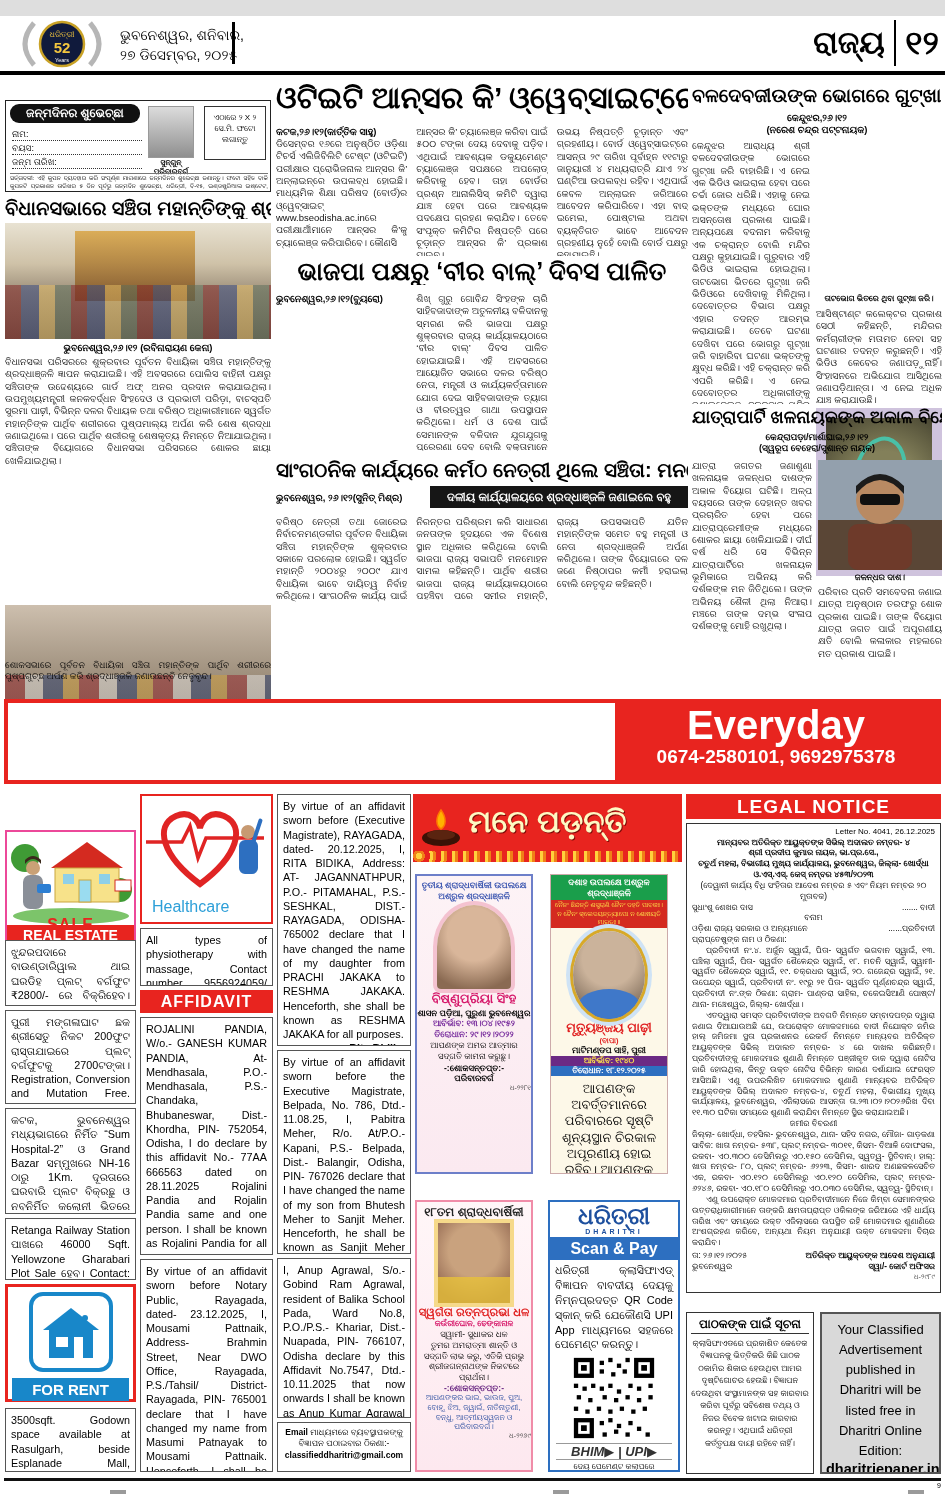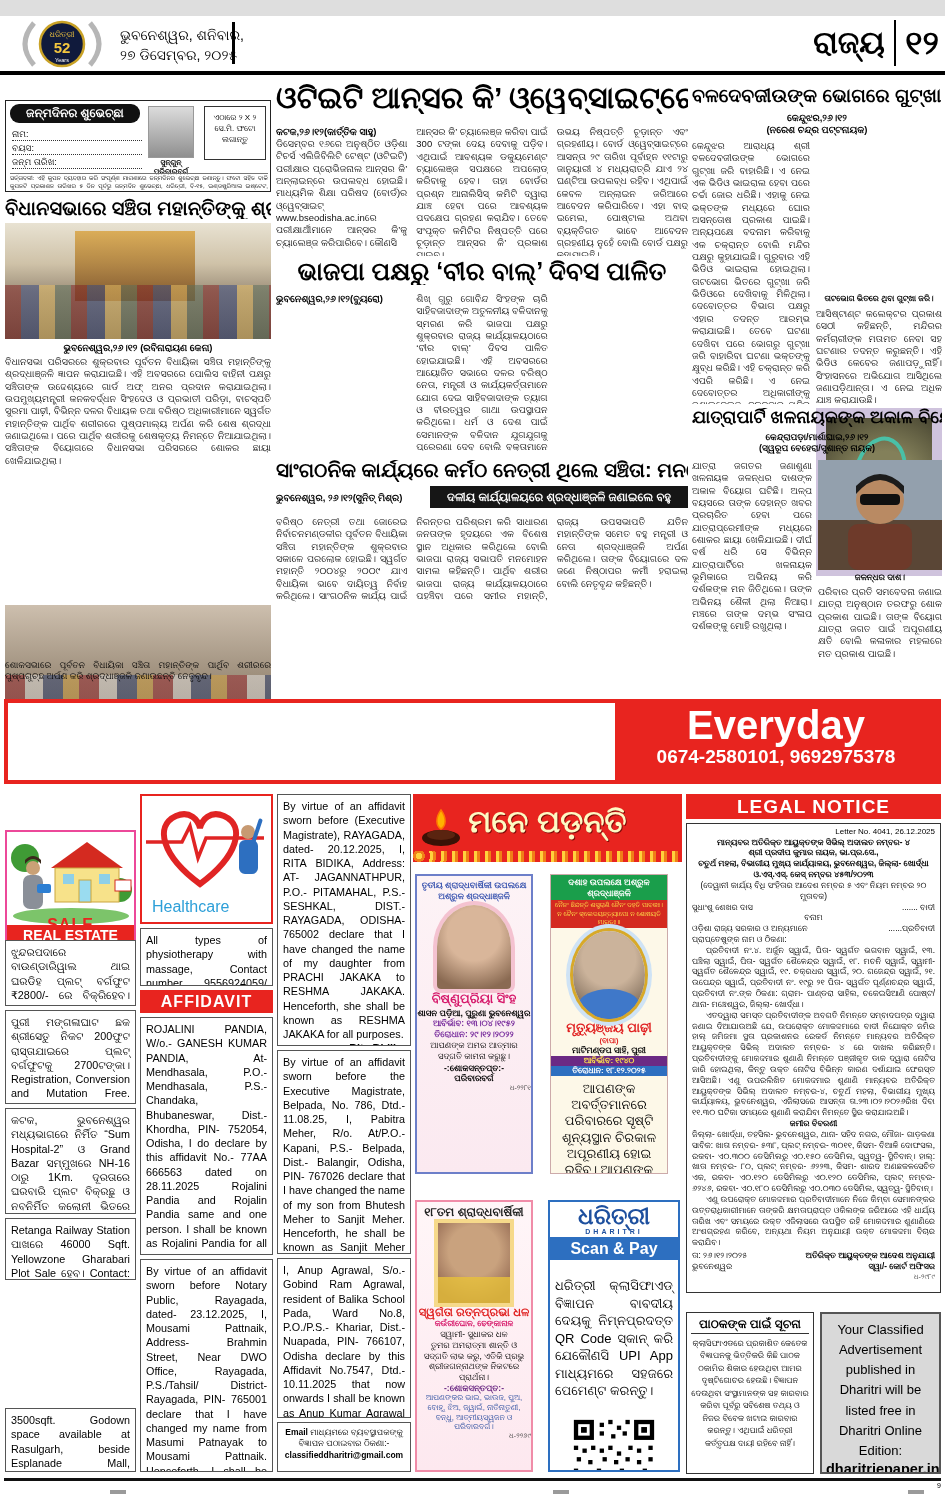--- a/index.html
+++ b/index.html
@@ -77,21 +77,21 @@
     <div class="abs" style="left:0;top:70px;width:266px;height:98px;background:repeating-linear-gradient(90deg,rgba(150,45,50,.55) 0 20px,rgba(235,235,235,.45) 20px 38px,rgba(40,60,110,.5) 38px 58px,rgba(210,160,60,.5) 58px 74px)"></div>
     <div class="abs" style="left:96px;top:96px;width:80px;height:34px;background:radial-gradient(circle,#e8c24a 0 30%,#cf7a2a 70%);border-radius:50%;opacity:.85"></div>
   </div>
   <div class="abs cap" style="left:5px;top:644px;width:266px;height:32px;font-weight:normal;font-size:9px;text-align:justify">ଶୋକସଭାରେ ପୂର୍ବତନ ବିଧାୟିକା ସଞ୍ଚିତା ମହାନ୍ତିଙ୍କ ପାର୍ଥିବ ଶରୀରରେ ପୁଷ୍ପଗୁଚ୍ଛ ଅର୍ପଣ କରି ଶ୍ରଦ୍ଧାଞ୍ଜଳି ଜଣାଉଛନ୍ତି ନେତୃବୃନ୍ଦ।</div>
 
   <div class="abs hl ctr" style="left:276px;top:66px;width:412px;font-size:30px">ଓଟିଇଟି ଆନ୍ସର କି’ ଓ୍ୱେବ୍‌ସାଇଟ୍‌ରେ</div>
   <div class="abs" style="left:276px;top:110px;width:412px;height:130px;overflow:hidden">
     <div class="cols3" style="height:130px">
       <div class="byline" style="font-size:9.5px">କଟକ,୨୬।୧୨(କାର୍ତ୍ତିକ ସାହୁ)</div>
       <div class="body-t" style="height:112px">ଡିସେମ୍ବର ୧୬ରେ ଅନୁଷ୍ଠିତ ଓଡ଼ିଶା ଟିଚର୍ସ ଏଲିଜିବିଲିଟି ଟେଷ୍ଟ (ଓଟିଇଟି) ପରୀକ୍ଷାର ପ୍ରୋଭିଜନାଲ ଆନ୍ସର କି’ ଅନ୍‌ଲାଇନ୍‌ରେ ଉପଲବ୍ଧ ହୋଇଛି। ମାଧ୍ୟମିକ ଶିକ୍ଷା ପରିଷଦ (ବୋର୍ଡ)ର ଓ୍ୱେବ୍‌ସାଇଟ୍ www.bseodisha.ac.inରେ ପରୀକ୍ଷାର୍ଥୀମାନେ ଆନ୍ସର କି’କୁ ଚ୍ୟାଲେଞ୍ଜ କରିପାରିବେ। କୌଣସି</div>
-      <div class="body-t" style="height:130px">ଆନ୍ସର କି’ ଚ୍ୟାଲେଞ୍ଜ କରିବା ପାଇଁ 300 ଟଙ୍କା ଦେୟ ଦେବାକୁ ପଡ଼ିବ। ଏଥିପାଇଁ ଆବଶ୍ୟକ ଡକ୍ୟୁମେଣ୍ଟ ଚ୍ୟାଲେଞ୍ଜ ସପକ୍ଷରେ ଅପଲୋଡ୍ କରିବାକୁ ହେବ। ତାହା ବୋର୍ଡର ପ୍ରଶ୍ନ ଆନାଲିସିସ୍ କମିଟି ଦ୍ୱାରା ଯାଞ୍ଚ ହେବା ପରେ ଆବଶ୍ୟକ ପଦକ୍ଷେପ ଗ୍ରହଣ କରାଯିବ। ତେବେ ସଂପୃକ୍ତ କମିଟିର ନିଷ୍ପତ୍ତି ପରେ ଚୂଡ଼ାନ୍ତ ଆନ୍ସର କି’ ପ୍ରକାଶ ପାଇବ।</div>
+      <div class="body-t" style="height:130px">ଆନ୍ସର କି’ ଚ୍ୟାଲେଞ୍ଜ କରିବା ପାଇଁ ୫୦୦ ଟଙ୍କା ଦେୟ ଦେବାକୁ ପଡ଼ିବ। ଏଥିପାଇଁ ଆବଶ୍ୟକ ଡକ୍ୟୁମେଣ୍ଟ ଚ୍ୟାଲେଞ୍ଜ ସପକ୍ଷରେ ଅପଲୋଡ୍ କରିବାକୁ ହେବ। ତାହା ବୋର୍ଡର ପ୍ରଶ୍ନ ଆନାଲିସିସ୍ କମିଟି ଦ୍ୱାରା ଯାଞ୍ଚ ହେବା ପରେ ଆବଶ୍ୟକ ପଦକ୍ଷେପ ଗ୍ରହଣ କରାଯିବ। ତେବେ ସଂପୃକ୍ତ କମିଟିର ନିଷ୍ପତ୍ତି ପରେ ଚୂଡ଼ାନ୍ତ ଆନ୍ସର କି’ ପ୍ରକାଶ ପାଇବ।</div>
       <div class="body-t" style="height:130px">ଉଭୟ ନିଷ୍ପତ୍ତି ଚୂଡ଼ାନ୍ତ ଏବଂ ଗ୍ରହଣୀୟ। ବୋର୍ଡ ଓ୍ୱେବ୍‌ସାଇଟ୍‌ରେ ଆସନ୍ତା ୨୯ ତାରିଖ ପୂର୍ବାହ୍ନ ୧୧ଟାରୁ ଜାନୁୟାରୀ ୪ ମଧ୍ୟରାତ୍ରି ଯାଏ ୨୪ ଘଣ୍ଟିଆ ଉପଲବ୍ଧ ରହିବ। ଏଥିପାଇଁ କେବଳ ଅନ୍‌ଲାଇନ ଜରିଆରେ ଆବେଦନ କରିପାରିବେ। ଏହା ବାଦ୍ ଇମେଲ, ପୋଷ୍ଟାଲ ଅଥବା ବ୍ୟକ୍ତିଗତ ଭାବେ ଆବେଦନ ଗ୍ରହଣୀୟ ନୁହେଁ ବୋଲି ବୋର୍ଡ ପକ୍ଷରୁ କୁହାଯାଇଛି।</div>
     </div>
   </div>
 
   <div class="abs hl ctr" style="left:276px;top:242px;width:412px;font-size:25px">ଭାଜପା ପକ୍ଷରୁ ‘ବୀର ବାଲ୍’ ଦିବସ ପାଳିତ</div>
   <div class="abs" style="left:276px;top:277px;width:412px;height:158px;overflow:hidden">
     <div class="cols3" style="height:158px">
       <div class="byline" style="font-size:9.5px">ଭୁବନେଶ୍ୱର,୨୬।୧୨(ବ୍ୟୁରୋ)</div>
       <div class="body-t" style="height:440px">ଶିଖ୍ ଗୁରୁ ଗୋବିନ୍ଦ ସିଂହଙ୍କ ଚାରି ସାହିବଜାଦାଙ୍କ ଅତୁଳନୀୟ ବଳିଦାନକୁ ସ୍ମରଣ କରି ଭାଜପା ପକ୍ଷରୁ ଶୁକ୍ରବାର ରାଜ୍ୟ କାର୍ଯ୍ୟାଳୟଠାରେ ‘ବୀର ବାଲ୍’ ଦିବସ ପାଳିତ ହୋଇଯାଇଛି। ଏହି ଅବସରରେ ଆୟୋଜିତ ସଭାରେ ଦଳର ବରିଷ୍ଠ ନେତା, ମନ୍ତ୍ରୀ ଓ କାର୍ଯ୍ୟକର୍ତ୍ତାମାନେ ଯୋଗ ଦେଇ ସାହିବଜାଦାଙ୍କ ତ୍ୟାଗ ଓ ବୀରତ୍ୱର ଗାଥା ଉପସ୍ଥାପନ କରିଥିଲେ। ଧର୍ମ ଓ ଦେଶ ପାଇଁ ସେମାନଙ୍କ ବଳିଦାନ ଯୁଗଯୁଗକୁ ପ୍ରେରଣା ଦେବ ବୋଲି ବକ୍ତାମାନେ କହିଥିଲେ। ନୂଆପିଢ଼ି ଏହି ଇତିହାସରୁ ଶିକ୍ଷା ନେବା ଉଚିତ ବୋଲି ମତ ପ୍ରକାଶ ପାଇଥିଲା। କାର୍ଯ୍ୟକ୍ରମରେ ବହୁ ନେତା ଓ କାର୍ଯ୍ୟକର୍ତ୍ତା ଉପସ୍ଥିତ ରହି ଶହୀଦ ସପ୍ତାହର ମହତ୍ତ୍ୱ ସଂପର୍କରେ ଆଲୋଚନା କରିଥିଲେ।</div>
     </div>
@@ -153,20 +153,31 @@
       <rect x="16" y="43" width="20" height="34" rx="7" fill="#8a8f98"></rect>
       <rect x="30" y="52" width="14" height="9" rx="2" fill="#2d7fd3"></rect>
     </svg>
     <div class="redbar" style="position:absolute;left:0;bottom:0;width:100%;height:21px;font-size:14px;line-height:21px">REAL ESTATE</div>
   </div>
   <div class="abs ctr" style="left:5px;top:900px;width:131px;font-size:16px;font-weight:bold;color:#e8241f;letter-spacing:1px">SALE</div>
   <div class="abs adbox" style="left:5px;top:924px;width:131px;height:66px"><span>ଝୁନ୍ଦରପଦାରେ ବାଉଣ୍ଡାରିୱାଲ ଥାଇ ଘରଡିହ ପ୍ଲଟ୍ ବର୍ଗଫୁଟ ₹2800/- ରେ ବିକ୍ରିହେବ। Loan available. Contact: 9668674258.</span></div>
   <div class="abs adbox" style="left:5px;top:994px;width:131px;height:94px"><span>ପୁରୀ ମଙ୍ଗଳାଘାଟ ଛକ ଶ୍ରୀସେତୁ ନିକଟ 200ଫୁଟ ରାସ୍ତାଯାଇରେ ପ୍ଲଟ୍ ବର୍ଗଫୁଟକୁ 2700ଟଙ୍କା। Registration, Conversion and Mutation Free. Contact: 9438220432/ 8144658008.</span></div>
   <div class="abs adbox" style="left:5px;top:1092px;width:131px;height:106px"><span>କଟକ, ଭୁବନେଶ୍ୱର ମଧ୍ୟଭାଗରେ ନିର୍ମିତ “Sum Hospital-2” ଓ Grand Bazar ସମ୍ମୁଖରେ NH-16 ଠାରୁ 1Km. ଦୂରତାରେ ଘରବାରି ପ୍ଲଟ ବିକ୍ରଛୁ ଓ ନବନିର୍ମିତ କଲୋନୀ ଭିତରେ ଗୃହ ନିର୍ମାଣ କରାଲୁ। ସଂପର୍କ– 9438362273</span></div>
   <div class="abs adbox" style="left:5px;top:1202px;width:131px;height:62px"><span>Retanga Railway Station ପାଖରେ 46000 Sqft. Yellowzone Gharabari Plot Sale ହେବ। Contact: 9778928492.</span></div>
+  <div class="abs" style="left:5px;top:1268px;width:131px;height:118px;border:3px solid #e8241f;background:#fff;text-align:center;padding-top:5px">
+    <svg width="84" height="80" viewBox="0 0 84 80">
+      <rect x="2" y="2" width="80" height="76" rx="12" fill="#fff" stroke="#1887c9" stroke-width="4"></rect>
+      <polygon points="14,38 42,16 70,38" fill="#1887c9"></polygon>
+      <rect x="20" y="38" width="44" height="28" fill="#1887c9"></rect>
+      <rect x="27" y="45" width="12" height="10" fill="#fff"></rect>
+      <rect x="45" y="45" width="9" height="21" fill="#fff"></rect>
+      <circle cx="56" cy="26" r="3" fill="#1887c9"></circle>
+    </svg>
+    <div style="background:#1887c9;color:#fff;font-weight:bold;font-size:15px;height:23px;line-height:23px;margin:2px 4px 0 4px">FOR RENT</div>
+  </div>
   <div class="abs adbox" style="left:5px;top:1392px;width:131px;height:64px"><span>3500sqft. Godown space available at Rasulgarh, beside Esplanade Mall, Bhubaneswar. 9040019183.</span></div>
 
   <div class="abs" style="left:140px;top:778px;width:133px;height:130px;border:2px solid #e8241f;background:#fff;overflow:hidden">
     <svg width="129" height="98" viewBox="0 0 129 98">
       <path d="M58,88 C20,60 12,30 34,20 C48,14 56,24 58,32 C60,24 68,14 82,20 C104,30 96,60 58,88 Z" fill="none" stroke="#e02424" stroke-width="6"></path>
       <polyline points="4,46 40,46 48,30 56,62 64,42 122,42" fill="none" stroke="#e02424" stroke-width="3.5"></polyline>
       <circle cx="106" cy="36" r="7" fill="#c79a72"></circle>
       <rect x="97" y="44" width="19" height="34" rx="6" fill="#2d6fc0"></rect>
       <rect x="113" y="22" width="4" height="26" rx="2" fill="#2d6fc0" transform="rotate(18 115 35)"></rect>
     </svg>
@@ -238,21 +249,21 @@
     <div style="padding:0 4px">ତୁମର ଅମରାତ୍ମା ଶାନ୍ତି ଓ ସଦ୍ଗତି ଲାଭ କରୁ, ଏତିକି ପ୍ରଭୁ ଶ୍ରୀଜଗନ୍ନାଥଙ୍କ ନିକଟରେ ପ୍ରାର୍ଥନା।</div>
     <div style="color:#6b2a84;font-weight:bold">-:ଶୋକସନ୍ତପ୍ତ:-</div>
     <div style="color:#2d4fa0;padding:0 3px;font-size:7.8px">ଆପଣଙ୍କର ଭାଇ, ଭାଉଜ, ପୁଅ, ବୋହୂ, ଝିଅ, ଜ୍ୱାଇଁ, ନାତିନାତୁଣୀ, ବନ୍ଧୁ, ଆତ୍ମୀୟସ୍ୱଜନ ଓ ପରିବାରବର୍ଗ।</div>
     <div class="dcode">ଧ-୨୨୬୯</div>
   </div>
 
   <div class="abs" style="left:548px;top:1184px;width:132px;height:272px;border:2.5px solid #2d6fc0;background:#fff;text-align:center;overflow:hidden">
     <div style="color:#1d4f9e;font-weight:bold;font-size:23px;line-height:1.05;margin-top:2px">ଧରିତ୍ରୀ</div>
     <div style="color:#1d4f9e;font-weight:bold;font-size:7px;letter-spacing:3px">DHARITRI</div>
     <div style="background:#2d6fc0;color:#fff;font-weight:bold;font-size:16px;height:23px;line-height:23px;margin-top:2px">Scan &amp; Pay</div>
-    <div style="font-size:13px;line-height:1.35;text-align:justify;padding:17px 5px">ଧରିତ୍ରୀ କ୍ଲାସିଫାଏଡ୍ ବିଜ୍ଞାପନ ବାବଦୀୟ ଦେୟକୁ ନିମ୍ନପ୍ରଦତ୍ତ QR Code ସ୍କାନ୍ କରି ଯେକୌଣସି UPI App ମାଧ୍ୟମରେ ସହଜରେ ପେମେଣ୍ଟ କରନ୍ତୁ।</div>
+    <div style="font-size:11px;line-height:1.35;text-align:justify;padding:3px 5px">ଧରିତ୍ରୀ କ୍ଲାସିଫାଏଡ୍ ବିଜ୍ଞାପନ ବାବଦୀୟ ଦେୟକୁ ନିମ୍ନପ୍ରଦତ୍ତ QR Code ସ୍କାନ୍ କରି ଯେକୌଣସି UPI App ମାଧ୍ୟମରେ ସହଜରେ ପେମେଣ୍ଟ କରନ୍ତୁ।</div>
     <svg width="86" height="86" viewBox="0 0 60 60" style="display:block;margin:0 auto">
       <rect width="60" height="60" fill="#fff"></rect>
       <g fill="#000">
         <rect x="2" y="2" width="14" height="14"></rect>
           <rect x="44" y="2" width="14" height="14"></rect>
           <rect x="2" y="44" width="14" height="14"></rect>
         <rect x="5" y="5" width="8" height="8" fill="#fff"></rect>
           <rect x="47" y="5" width="8" height="8" fill="#fff"></rect>
           <rect x="5" y="47" width="8" height="8" fill="#fff"></rect>
         <rect x="7" y="7" width="4" height="4"></rect>
@@ -321,21 +332,21 @@
         <span>....... ବାଦୀ</span>
       </div>
     <div class="ctr">ବନାମ</div>
     <div style="display:flex;justify-content:space-between">
         <span>ଓଡ଼ିଶା ରାଜ୍ୟ ସରକାର ଓ ଅନ୍ୟମାନେ</span>
         <span>......ପ୍ରତିବାଦୀ</span>
       </div>
     <div>ପ୍ରାପ୍ତେଷୁଙ୍କ ନାମ ଓ ଠିକଣା:</div>
     <div style="text-align:justify;text-indent:14px">ପ୍ରତିବାଦୀ ନଂ.୪. ଅର୍ଜୁନ ସ୍ୱାଇଁ, ପିତା- ସ୍ୱର୍ଗତ ଭଗବାନ ସ୍ୱାଇଁ, ୧୩. ପଞ୍ଚିଲା ସ୍ୱାଇଁ, ପିତା- ସ୍ୱର୍ଗତ ଶୈଳେନ୍ଦ୍ର ସ୍ୱାଇଁ, ୧୮. ମଚନି ସ୍ୱାଇଁ, ସ୍ୱାମୀ- ସ୍ୱର୍ଗତ ଶୈଳେନ୍ଦ୍ର ସ୍ୱାଇଁ, ୧୯. ଚକ୍ରଧର ସ୍ୱାଇଁ, ୨୦. ଗଜେନ୍ଦ୍ର ସ୍ୱାଇଁ, ୨୧. ଉପେନ୍ଦ୍ର ସ୍ୱାଇଁ, ପ୍ରତିବାଦୀ ନଂ. ୧୯ରୁ ୨୧ ପିତା- ସ୍ୱର୍ଗତ ପୂର୍ଣ୍ଣଚନ୍ଦ୍ର ସ୍ୱାଇଁ, ପ୍ରତିବାଦୀ ନଂ.ଙ୍କ ଠିକଣା: ଗ୍ରାମ- ପାଣ୍ଡରା ସାହିଲ, ଚକେଇସିଆଣି ପୋଷ୍ଟ/ଥାନା- ମଞ୍ଚେଶ୍ୱର, ଜିଲ୍ଲା- ଖୋର୍ଦ୍ଧା।</div>
     <div style="text-align:justify;text-indent:14px">ଏତଦ୍ୱାରା ସମସ୍ତ ପ୍ରତିବାଦୀଙ୍କ ଅବଗତି ନିମନ୍ତେ ସମ୍ବାଦପତ୍ର ଦ୍ୱାରା ଜଣାଇ ଦିଆଯାଉଅଛି ଯେ, ଉପରୋକ୍ତ ମୋକଦ୍ଦମାରେ ବାଦୀ ନିଯୋକ୍ତ ଜମିର ହାଲ୍ ଜମିଜମା ସ୍ଥତା ପ୍ରକାଶନର ରେକର୍ଡ ନିମନ୍ତେ ମାନ୍ୟବର ଅତିରିକ୍ତ ଆୟୁକ୍ତଙ୍କ ସିଭିଲ୍ ଅଦାଲତ ନମ୍ବର- ୪ ରେ ଦାଖଲ କରିଛନ୍ତି। ପ୍ରତିବାଦୀଙ୍କୁ ମୋକଦ୍ଦମାର ଶୁଣାଣି ନିମନ୍ତେ ପଞ୍ଜୀକୃତ ଡାକ ଦ୍ୱାରା ନୋଟିସ ଜାରି ହୋଇଥିଲା, କିନ୍ତୁ ଉକ୍ତ ନୋଟିସ ବିଭିନ୍ନ କାରଣ ଦର୍ଶାଯାଇ ଫେରସ୍ତ ଆସିଅଛି। ଏଣୁ ଉପରଲିଖିତ ମୋକଦ୍ଦମାର ଶୁଣାଣି ମାନ୍ୟବର ଅତିରିକ୍ତ ଆୟୁକ୍ତଙ୍କ ସିଭିଲ୍ ଅଦାଲତ ନମ୍ବର-୪, ଚତୁର୍ଥ ମହଲା, ବିଭାଗୀୟ ମୁଖ୍ୟ କାର୍ଯ୍ୟାଳୟ, ଭୁବନେଶ୍ୱର, ଏଜିଲାସରେ ଆସନ୍ତା ତା.୨୩।୦୨।୨୦୨୬ରିଖ ଦିବା ୧୧.୩୦ ଘଟିକା ସମୟରେ ଶୁଣାଣି କରାଯିବା ନିମନ୍ତେ ସ୍ଥିର କରାଯାଇଅଛି।</div>
-    <div class="ctr" style="font-weight:bold">ଜମୀର ବିବରଣୀ</div>
+    <div class="ctr" style="font-weight:normal">ଜମୀର ବିବରଣୀ</div>
     <div style="text-align:justify">ଜିଲ୍ଲା- ଖୋର୍ଦ୍ଧା, ତହସିଲ- ଭୁବନେଶ୍ୱର, ଥାନା- ସହିଦ ନଗର, ମୌଜା- ଗାଡ଼କଣା ସାବିକ: ଖାତା ନମ୍ବର- ୫୩୮, ପ୍ଲଟ୍ ନମ୍ବର- ୩୦୧୧, କିସମ- ବିଆଳି ଦୋଫସଲ, ରକବା- ଏ୦.୩୦୦ ଡେସିମିଲରୁ ଏ୦.୧୫୦ ଡେସିମିଲ, ସ୍ୱତ୍ୱ- ସ୍ଥିତିବାନ୍। ହାଲ୍: ଖାତା ନମ୍ବର- ୮୦, ପ୍ଲଟ୍ ନମ୍ବର- ୬୨୨୩, କିସମ- ଶାରଦ ଅଣଛକଳସେଚିତ ଏକ, ରକବା- ଏ୦.୧୨୦ ଡେସିମିଲରୁ ଏ୦.୧୨୦ ଡେସିମିଲ, ପ୍ଲଟ୍ ନମ୍ବର- ୬୨୪୬, ରକବା- ଏ୦.୧୮୦ ଡେସିମିଲରୁ ଏ୦.୦୩୦ ଡେସିମିଲ, ସ୍ୱତ୍ୱ- ସ୍ଥିତିବାନ୍।</div>
     <div style="text-align:justify;text-indent:14px">ଏଣୁ ଉପରୋକ୍ତ ମୋକଦ୍ଦମାର ପ୍ରତିବାଦୀମାନେ ନିଜେ କିମ୍ବା ସେମାନଙ୍କର ଉତ୍ତରାଧିକାରୀମାନେ ତାଙ୍କରି କ୍ଷମତାପ୍ରାପ୍ତ ଓକିଲଙ୍କ ଜରିଆରେ ଏହି ଧାର୍ଯ୍ୟ ତାରିଖ ଏବଂ ସମୟରେ ଉକ୍ତ ଏଜିଲାସରେ ଉପସ୍ଥିତ ରହି ମୋକଦ୍ଦମାର ଶୁଣାଣିରେ ଅଂଶଗ୍ରହଣ କରିବେ, ଅନ୍ୟଥା ନିୟମ ଅନୁଯାୟୀ ଉକ୍ତ ମୋକଦ୍ଦମା ବିଚାର କରାଯିବ।</div>
     <div style="display:flex;justify-content:space-between;margin-top:2px">
         <span>ତା: ୨୬।୧୨।୨୦୨୫</span>
         <span style="font-weight:bold">ଅତିରିକ୍ତ ଆୟୁକ୍ତଙ୍କ ଆଦେଶ ଅନୁଯାୟୀ</span>
       </div>
     <div style="display:flex;justify-content:space-between">
         <span>ଭୁବନେଶ୍ୱର</span>
         <span style="font-weight:bold">ସ୍ୱା/- କୋର୍ଟ ଅଫିସର</span>
       </div>

